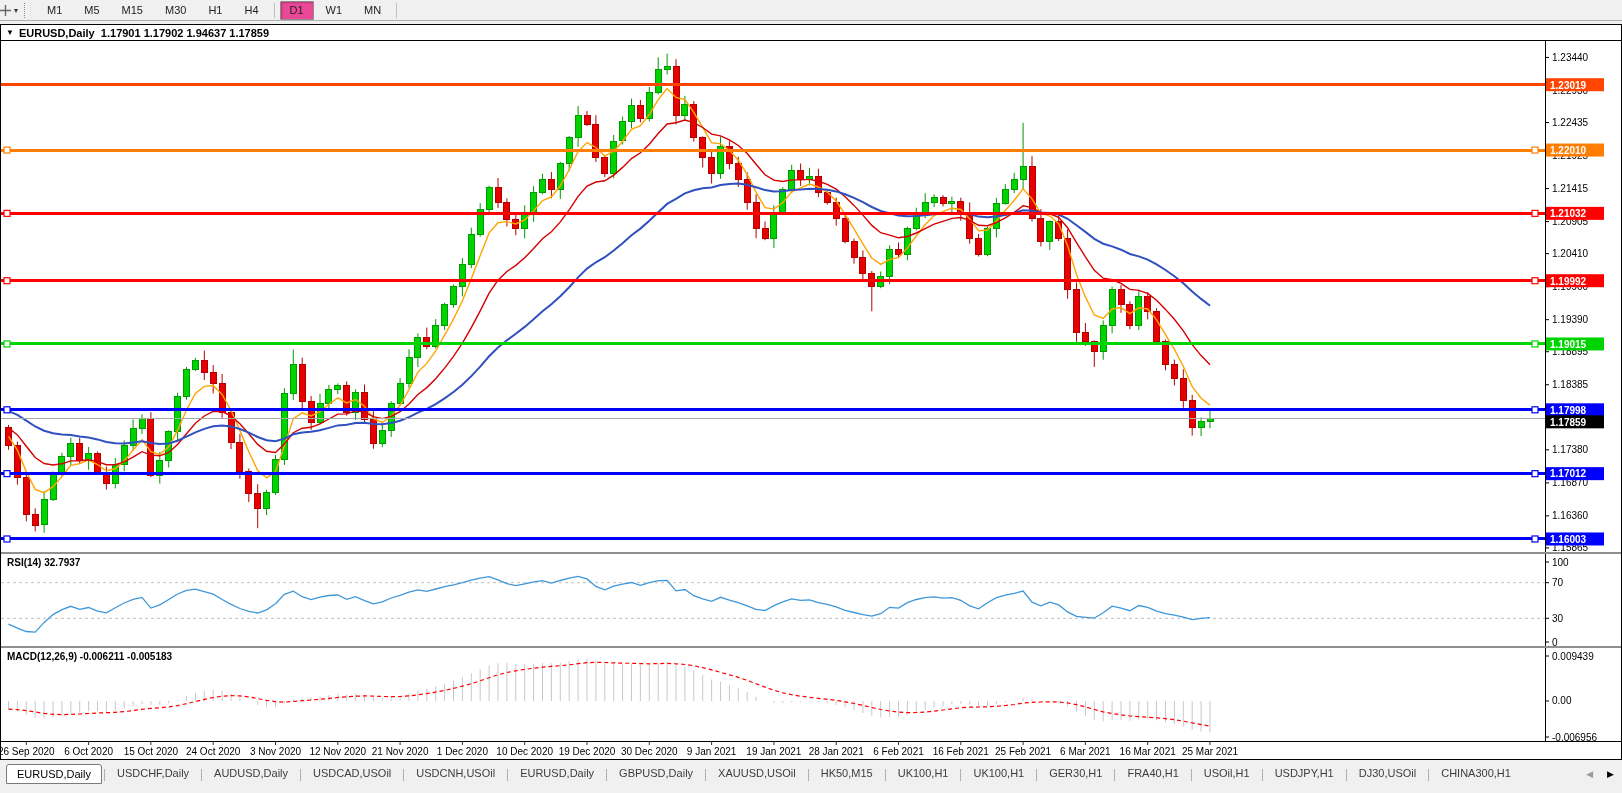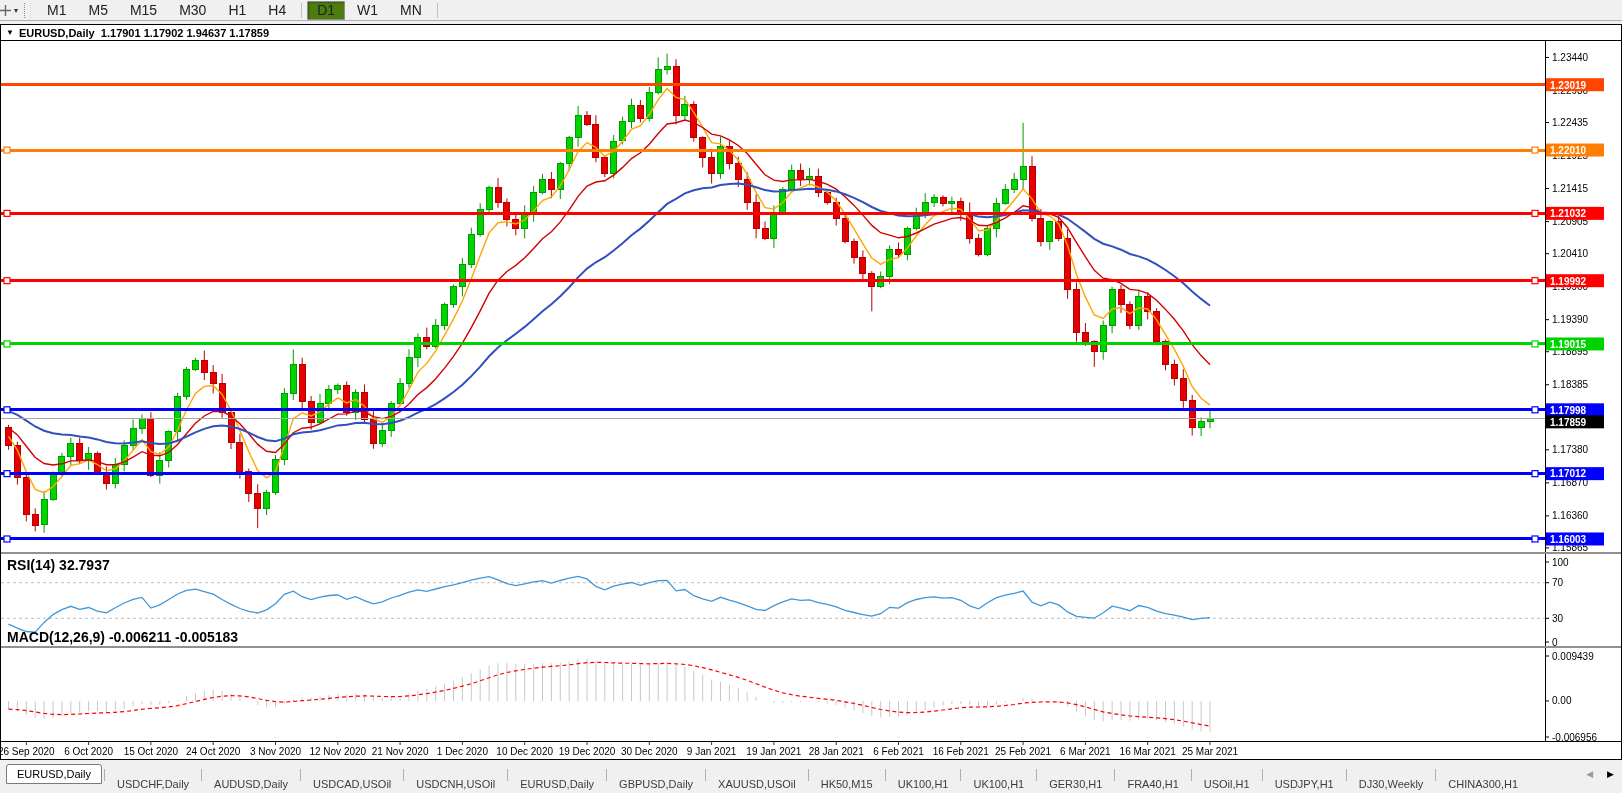--- a/index.html
+++ b/index.html
@@ -4,35 +4,35 @@
 <style>
   html,body{margin:0;padding:0}
   body{width:1622px;height:793px;background:#f0f0f0;font-family:"Liberation Sans",sans-serif;overflow:hidden;position:relative;font-size:11px}
 
   
   .toolbar{position:absolute;left:0;top:0;width:1622px;height:21px;background:#f0f0f0;border-bottom:1px solid #b0b0b0;display:flex;align-items:center;box-sizing:border-box}
   .tb-icon{width:16px;height:16px;margin-left:-3px;display:flex;align-items:center;justify-content:center}
   .tb-caret{font-size:8px;color:#333;margin:0 3px 0 1px}
   .tb-grip{width:5px;height:15px;border-left:1px dotted #8f8f8f;border-right:1px dotted #d8d8d8;margin:0 5px 0 3px}
   .tb-sep{width:1px;height:15px;background:#c0c0c0;margin:0 4px}
-  .tfbtn{font-size:14px;color:#222;padding:2px 9px;margin:16px 1px;border:1px solid transparent;border-radius:1px;cursor:default;line-height:13px}
-  .tfbtn.active{background:#4d7c0f;border:1px solid #8d8d8d;box-shadow:inset 1px 1px 2px rgba(0,0,0,.25)}
+  .tfbtn{font-size:11px;color:#222;padding:2px 9px;margin:16px 1px;border:1px solid transparent;border-radius:1px;cursor:default;line-height:13px}
+  .tfbtn.active{background:#ec4899;border:1px solid #8d8d8d;box-shadow:inset 1px 1px 2px rgba(0,0,0,.25)}
 
   
   .chart-window{position:absolute;left:0;top:24px;width:1620px;height:734px;background:#fff;border:1px solid #000}
   .chart-title{height:15px;border-bottom:1px solid #000;font-size:11px;font-weight:bold;color:#000;display:flex;align-items:center;padding-left:5px;white-space:pre}
   .chart-title .dd{font-size:8px;margin-right:5px}
   #chart-svg{display:block}
-  .ind-label{position:absolute;left:6px;font-size:14px;font-weight:bold;color:#000;pointer-events:none;z-index:5}
+  .ind-label{position:absolute;left:6px;font-size:10px;font-weight:bold;color:#000;pointer-events:none;z-index:5}
   .axis-txt{font-size:10px;font-family:"Liberation Sans",sans-serif;fill:#000}
   .badge-txt{font-size:10px;font-weight:bold;font-family:"Liberation Sans",sans-serif;fill:#fff}
 
   
   .tabbar{position:absolute;left:0;top:761px;width:1622px;height:32px;background:#f0f0f0;display:flex;align-items:flex-start;padding:3px 0 0 6px;box-sizing:border-box}
-  .tab{font-size:11px;color:#3c3c3c;padding:2px 10px 3px;margin-top:12px;white-space:nowrap;cursor:default}
+  .tab{font-size:11px;color:#3c3c3c;padding:2px 10px 3px;margin-top:1px;white-space:nowrap;cursor:default}
   .tab.active{background:#fff;border:1px solid #7a7a7a;border-radius:3px 3px 0 0;color:#000;margin-top:0;padding-top:3px}
   .tabsep{width:1px;height:12px;background:#b0b0b0;margin:5px 2px 0}
   .tab-arrows{margin-left:auto;margin-right:8px;display:flex;gap:14px;padding-top:5px;font-size:9px}
   .arrow-prev{color:#9a9a9a}
   .arrow-next{color:#000}
 </style>
 </head>
 <body>
 
 <div class="toolbar">
@@ -54,21 +54,21 @@
       <div class="tfbtn active">D1</div>
       <div class="tfbtn">W1</div>
       <div class="tfbtn">MN</div>
       <div class="tb-sep"></div>
     </div>
 </div>
 
 <div class="chart-window">
   <div class="chart-title"><span class="dd">▼</span><span>EURUSD,Daily</span><span>&nbsp;&nbsp;</span><span>1.17901 1.17902 1.94637 1.17859</span></div>
   <div class="ind-label" style="top:532px">RSI(14) 32.7937</div>
-  <div class="ind-label" style="top:604px">MACD(12,26,9) -0.006211 -0.005183</div>
+  <div class="ind-label" style="top:626px">MACD(12,26,9) -0.006211 -0.005183</div>
   <svg id="chart-svg" width="1620" height="718" viewBox="1 41 1620 718">
       <line x1="1545" y1="41" x2="1545" y2="741" stroke="#000" shape-rendering="crispEdges"></line>
       <line x1="1545" y1="57.446274708565575" x2="1549" y2="57.446274708565575" stroke="#000"></line>
       <text x="1552" y="60.946274708565575" class="axis-txt">1.23440</text>
       <line x1="1545" y1="90.46832235174784" x2="1549" y2="90.46832235174784" stroke="#000"></line>
       <text x="1552" y="93.96832235174784" class="axis-txt">1.22930</text>
       <line x1="1545" y1="122.51913329954318" x2="1549" y2="122.51913329954318" stroke="#000"></line>
       <text x="1552" y="126.01913329954318" class="axis-txt">1.22435</text>
       <line x1="1545" y1="155.5411809427269" x2="1549" y2="155.5411809427269" stroke="#000"></line>
       <text x="1552" y="159.0411809427269" class="axis-txt">1.21925</text>
@@ -639,21 +639,21 @@
       <div class="tab">UK100,H1</div>
       <div class="tabsep"></div>
       <div class="tab">GER30,H1</div>
       <div class="tabsep"></div>
       <div class="tab">FRA40,H1</div>
       <div class="tabsep"></div>
       <div class="tab">USOil,H1</div>
       <div class="tabsep"></div>
       <div class="tab">USDJPY,H1</div>
       <div class="tabsep"></div>
-      <div class="tab">DJ30,Weekly</div>
+      <div class="tab">DJ30,USOil</div>
       <div class="tabsep"></div>
       <div class="tab">CHINA300,H1</div>
     </div>
   <div class="tab-arrows">
     <span class="arrow-prev">◀</span>
     <span class="arrow-next">▶</span>
   </div>
 </div>
 
 </body></html>

